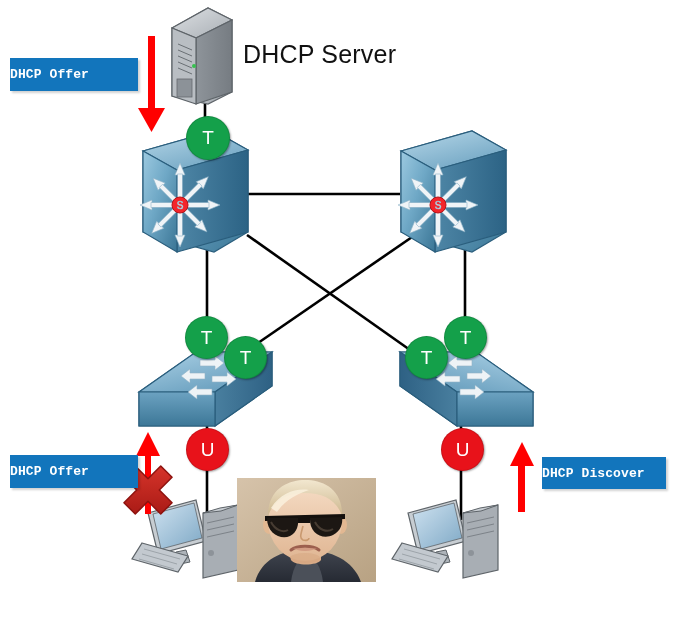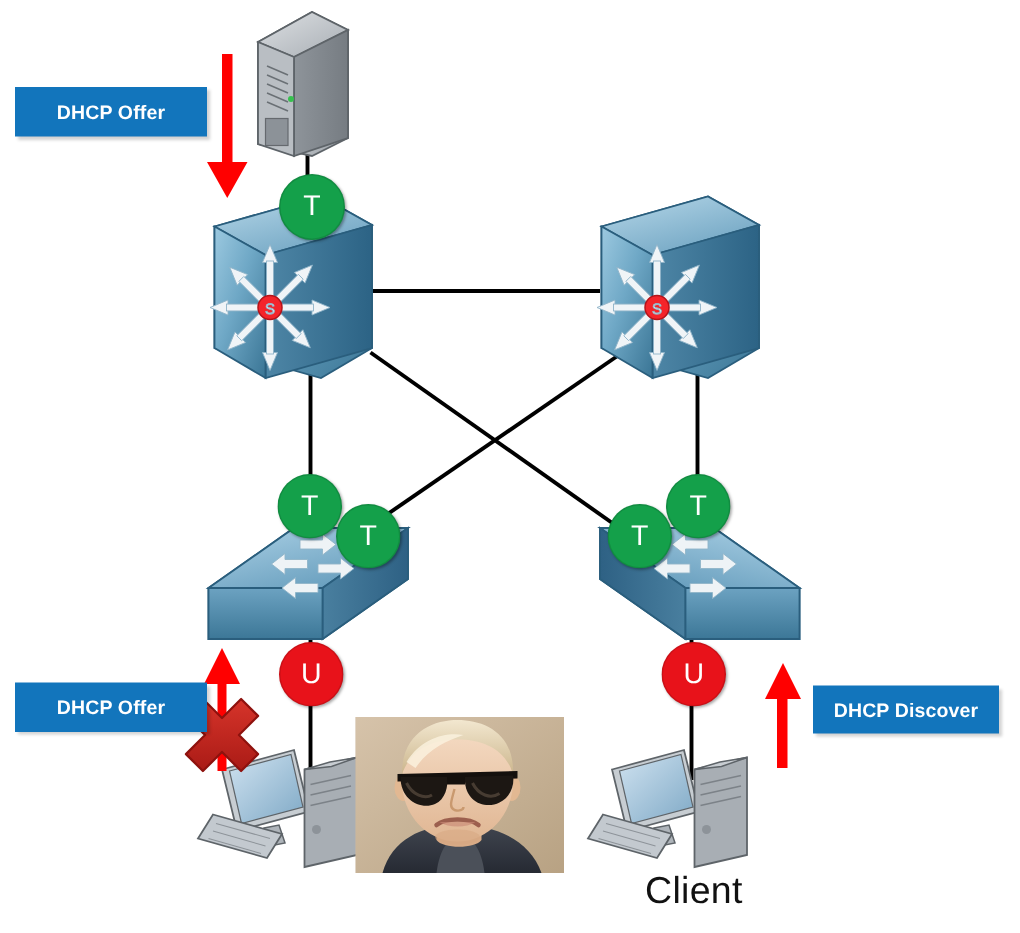--- a/index.html
+++ b/index.html
@@ -25,26 +25,25 @@
     font-size: 25px;
     color: #111111;
     white-space: nowrap;
     letter-spacing: 0.2px;
   }
 
   
   .callout {
     background: #1275BC;
     color: #ffffff;
-    font-family: Liberation Sans, sans-serif;
+    font-family: Liberation Mono, monospace;
     font-weight: bold;
     font-size: 13px;
     display: flex;
     align-items: center;
-    justify-content: center;
     box-shadow: 2px 2px 2px rgba(0,0,0,0.18);
     letter-spacing: 0.1px;
     white-space: nowrap;
   }
 
   
   .badge {
     border-radius: 50%;
     display: flex;
     align-items: center;
@@ -395,16 +394,16 @@
   </div>
 
   <div class="abs callout" style="left:10px;top:455px;width:128px;height:33px;">
     <span>DHCP Offer</span>
   </div>
 
   <div class="abs callout" style="left:542px;top:457px;width:124px;height:32px;">
     <span>DHCP Discover</span>
   </div>
 
-
-  <div class="abs devlabel" style="left:430px;top:580px;">Client</div>
+  <div class="abs devlabel" style="left:243px;top:40px;">DHCP Server</div>
+
 
 </div>
 
 </body></html>

